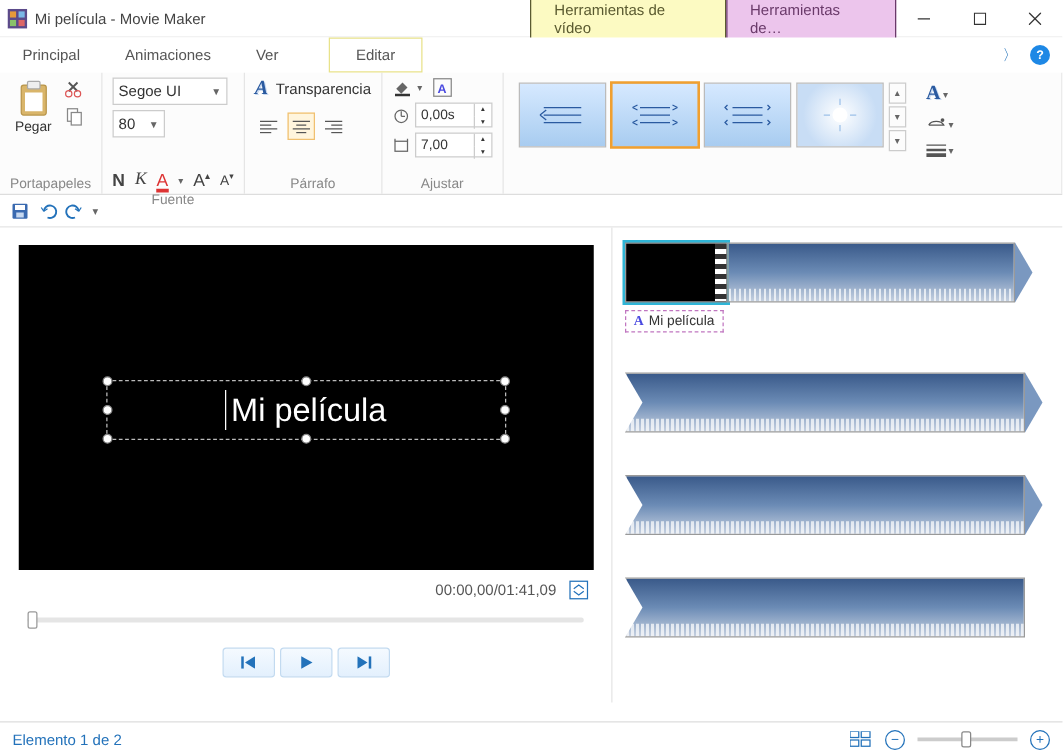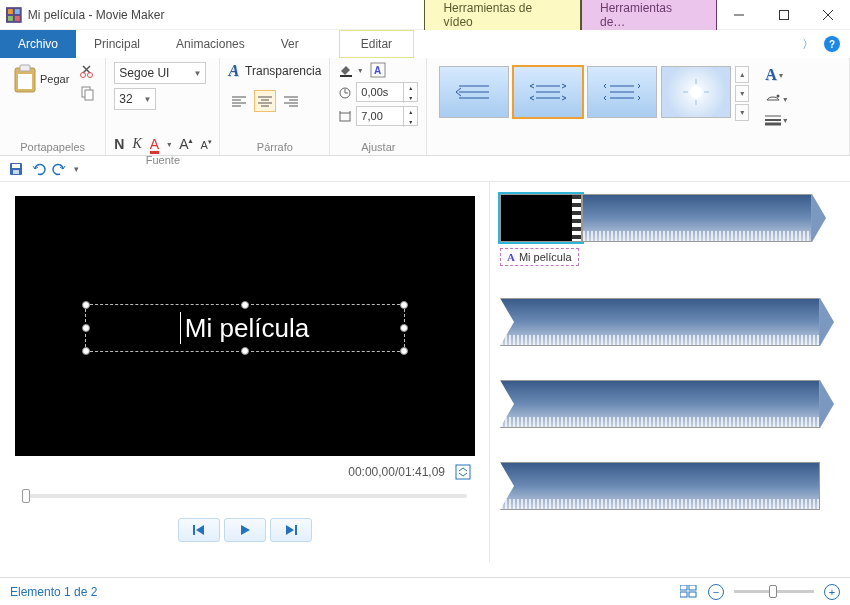--- a/index.html
+++ b/index.html
@@ -22,21 +22,21 @@
 .ctxtab.videot { border-color: #e8e28a; }
 .ctxtab.textt { border-color: #d8a7d8; background: #fff; border-bottom-color: #fff; }
 .menubar .rightctrls { margin-left: auto; display: flex; align-items: center; gap: 10px; padding-right: 10px; }
 .helpicon { width: 16px; height: 16px; border-radius: 50%; background: #1e88e5; color: #fff; display: flex; align-items: center; justify-content: center; font-size: 10px; font-weight: bold; }
 
 .ribbon { height: 98px; display: flex; border-bottom: 1px solid #ddd; background: #fcfcfc; }
 .rgroup { display: flex; flex-direction: column; border-right: 1px solid #e5e5e5; padding: 4px 8px 2px; }
 .rgroup .glabel { text-align: center; font-size: 11px; color: #888; margin-top: auto; padding-top: 2px; }
 .rgroup .gbody { display: flex; align-items: flex-start; gap: 6px; flex: 1; }
 
-.pastebtn { display: flex; flex-direction: row; align-items: center; gap: 2px; padding: 2px 4px; }
+.pastebtn { display: flex; flex-direction: column; align-items: center; gap: 2px; padding: 2px 4px; }
 .sideicons { display: flex; flex-direction: column; gap: 4px; }
 .icn { width: 18px; height: 18px; display: flex; align-items: center; justify-content: center; }
 
 .fontsel { border: 1px solid #ccc; height: 22px; padding: 2px 4px; background: #fff; font-size: 12px; display: flex; align-items: center; }
 .fontrow { display: flex; gap: 4px; margin-bottom: 20px; flex-direction: column; }
 .fontbtns { display: flex; gap: 8px; align-items: center; }
 .fontbtns span { font-size: 14px; color: #444; }
 
 .alignbtns { display: flex; gap: 4px; }
 .alignbtn { width: 22px; height: 22px; border: 1px solid transparent; display: flex; align-items: center; justify-content: center; }
@@ -122,21 +122,20 @@
     </div>
   <div class="winbtn">
       <svg width="10" height="10">
         <line x1="0" y1="0" x2="10" y2="10" stroke="#333"></line>
         <line x1="10" y1="0" x2="0" y2="10" stroke="#333"></line>
       </svg>
     </div>
 </div>
 
 <div class="menubar">
-  <div class="mitem active">Archivo</div>
   <div class="mitem">Principal</div>
   <div class="mitem">Animaciones</div>
   <div class="mitem">Ver</div>
   <div style="width:22px"></div>
   <div class="mitem ctxtab videot">Editar</div>
   <div class="rightctrls">
     <span style="color:#2372ba">〉</span>
     <div class="helpicon">?</div>
   </div>
 </div>
@@ -173,21 +172,21 @@
   </div>
 
   <div class="rgroup">
     <div class="gbody" style="flex-direction:column">
       <div class="fontrow">
         <div class="fontsel" style="width:92px">
             <span>Segoe UI</span>
             <span style="margin-left:auto;font-size:8px;color:#666">▼</span>
           </div>
         <div class="fontsel" style="width:42px">
-            <span>32</span>
+            <span>80</span>
             <span style="margin-left:auto;font-size:8px;color:#666">▼</span>
           </div>
       </div>
       <div class="fontbtns">
         <span style="font-weight:bold">N</span>
         <span style="font-style:italic;font-family:serif">K</span>
         <span style="color:#d33;position:relative">A<span style="position:absolute;left:0;right:0;bottom:-2px;height:3px;background:#d33"></span></span>
         <span style="font-size:8px;color:#666">▾</span>
         <span style="font-size:14px">A<sup style="font-size:8px">▴</sup></span>
         <span style="font-size:11px">A<sup style="font-size:7px">▾</sup></span>

